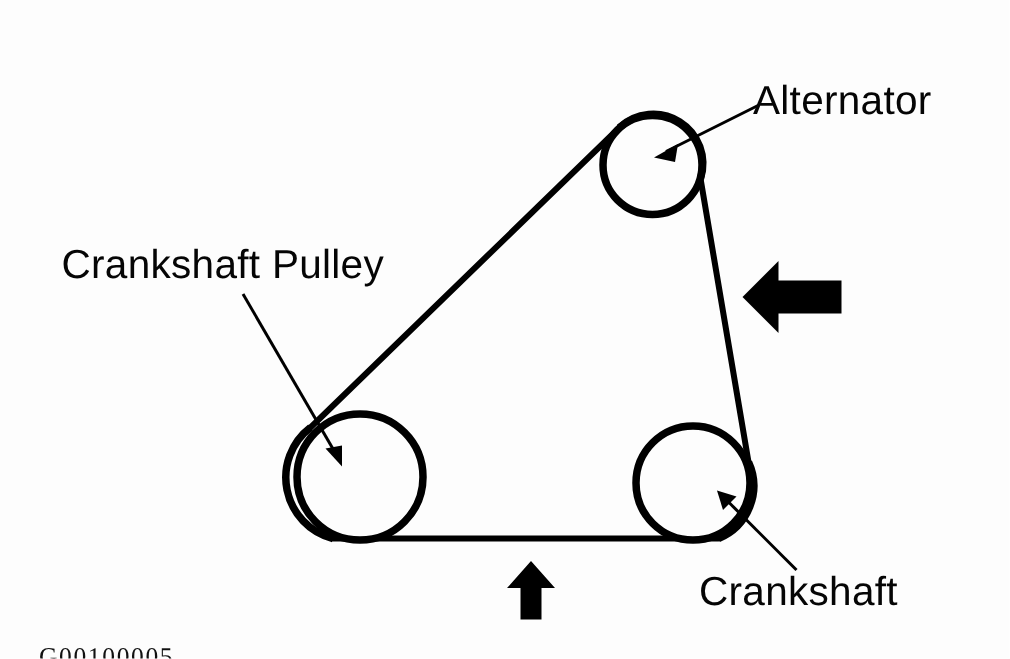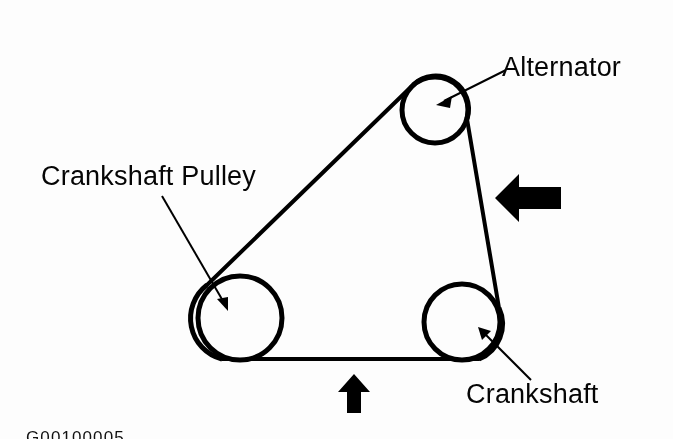--- a/index.html
+++ b/index.html
@@ -52,21 +52,21 @@
     left: 466px;
     top: 381px;
     font-size: 27px;
   }
   #figure-code {
     position: absolute;
     left: 26px;
     top: 428px;
     font-size: 17px;
     color: #111111;
-    font-family: Liberation Sans, sans-serif;
+    font-family: Liberation Serif, serif;
     letter-spacing: 1.1px;
     overflow: hidden;
     height: 11px;
   }
 </style>
 </head>
 <body>
 
 <div id="diagram-root">
 

